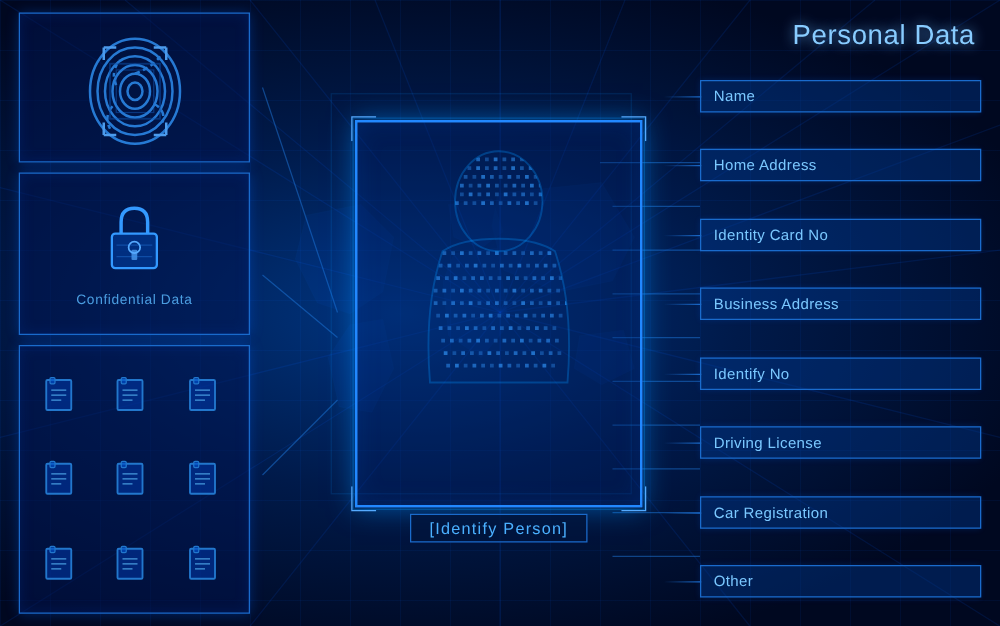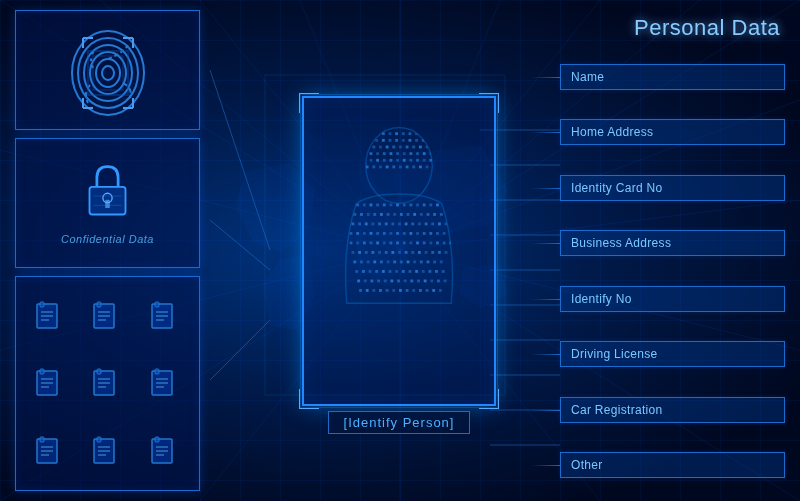--- a/index.html
+++ b/index.html
@@ -97,21 +97,20 @@
     .lock-icon svg {
       width: 55px;
       height: 60px;
     }
 
     .confidential-label {
       color: #4a9de0;
       font-size: 11px;
       letter-spacing: 0.5px;
       text-align: left;
-      font-style: italic;
     }
 
     
     .files-box {
       border: 1.5px solid #1a6bcc;
       background: rgba(0,20,80,0.5);
       padding: 8px;
       flex: 1;
       display: grid;
       grid-template-columns: repeat(3, 1fr);
@@ -138,21 +137,21 @@
       flex-direction: column;
       align-items: center;
       justify-content: center;
       padding: 10px;
       position: relative;
     }
 
     .person-frame {
       border: 2.5px solid #2288ff;
       background: rgba(0,30,100,0.3);
-      width: 194px;
+      width: 230px;
       height: 310px;
       position: relative;
       display: flex;
       flex-direction: column;
       align-items: center;
       justify-content: flex-end;
       box-shadow: 0 0 20px rgba(0,150,255,0.5), inset 0 0 20px rgba(0,80,200,0.2);
       margin-left: 28px;
     }
 

